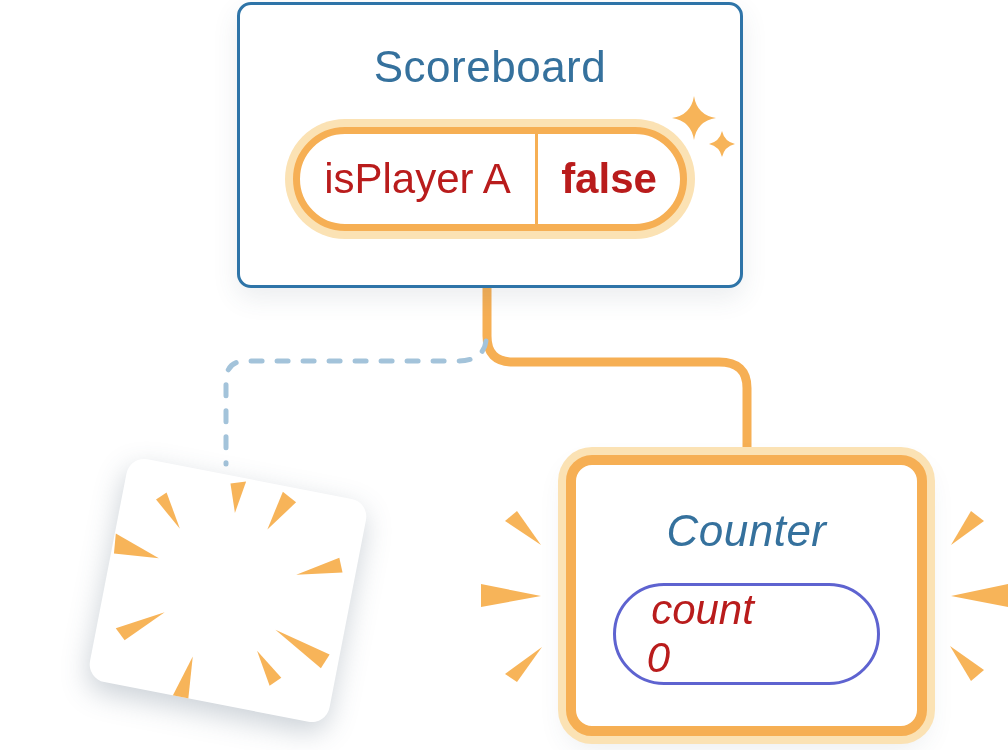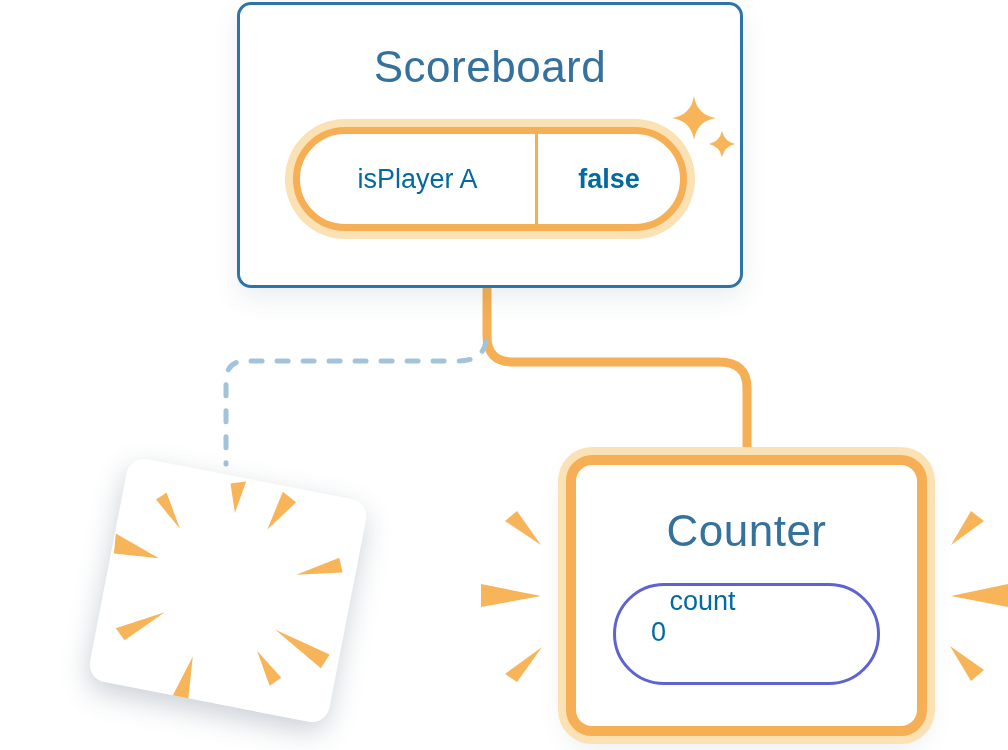--- a/index.html
+++ b/index.html
@@ -26,21 +26,21 @@
   }
   .scoreboard .card-title{margin-top:40px;}
 
   
   .pill{
     display:flex;align-items:stretch;background:#fff;border-radius:999px;
     box-sizing:border-box;
   }
   .pill .cell{
     display:flex;align-items:center;justify-content:center;
-    font-size:27px;color:#0369a1;white-space:nowrap;
+    font-size:42px;color:#b91c1c;white-space:nowrap;
   }
   .pill .divider{width:3px;}
 
   .pill.orange{
     margin:38px auto 0;width:394px;height:104px;
     border:7px solid #F6AF54;
     box-shadow:0 0 0 8px #FBE2B4;
   }
   .pill.orange .key{width:235px;}
   .pill.orange .val{width:142px;font-weight:bold;}
@@ -53,20 +53,21 @@
   }
   .pill.indigo .key{width:173px;}
   .pill.indigo .val{width:85px;}
   .pill.indigo .divider{background:#5E63D0;}
 
   
   .counter{
     left:566px;top:455px;width:361px;height:281px;
     border:10px solid #F6AF54;border-radius:26px;
     box-shadow:0 0 0 8px #FBE2B4, 0 12px 28px rgba(55,80,100,.10);
+    font-style:italic;
   }
   .counter .card-title{margin-top:44px;}
 
   
   .poof{
     position:absolute;left:106px;top:477px;width:244px;height:227px;
     background:#fff;border-radius:18px;overflow:hidden;
     transform:rotate(11deg);transform-origin:center;
     box-shadow:0 10px 28px rgba(70,90,110,.28);
     z-index:2;

